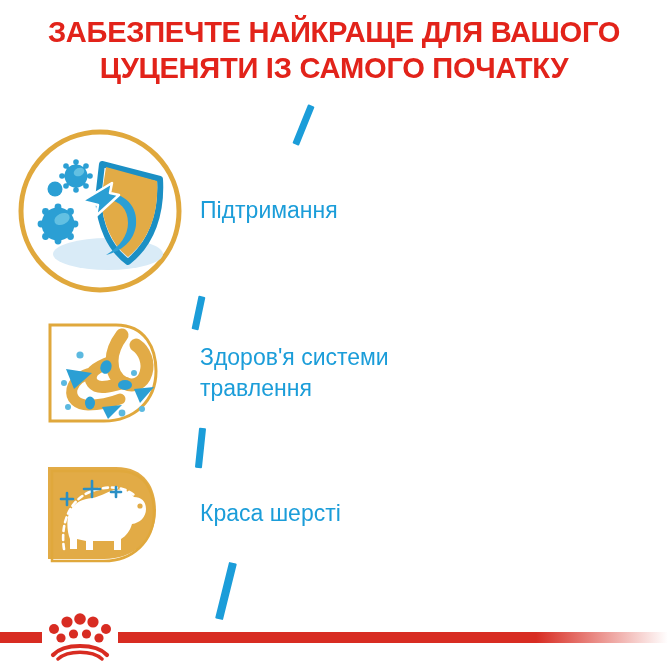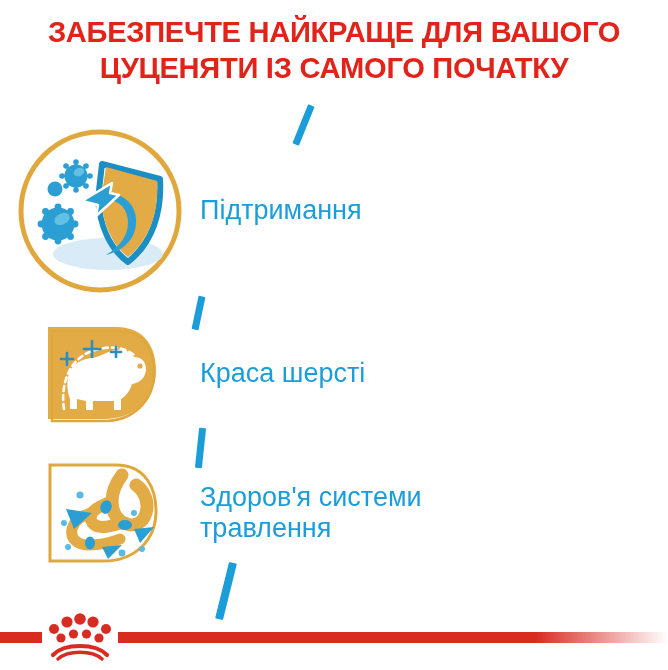--- a/index.html
+++ b/index.html
@@ -39,21 +39,21 @@
   }
   .feat-icon{
     width:200px;
     flex:0 0 200px;
     display:flex;
     align-items:center;
     justify-content:center;
   }
   .feat-label{
     color:#1b9dd9;
-    font-size:27px;
+    font-size:23px;
     line-height:31px;
     font-weight:normal;
     letter-spacing:0px;
     max-width:330px;
   }
 
   
   #row-immune{height:185px;}
   #row-coat{height:140px;}
   #row-digest{height:140px;}
@@ -191,20 +191,55 @@
 
           <path d="M72 80 L102 62 L100 72 L109 74 L86 95 L88 84 Z" fill="#2b9fd4"></path>
           <path d="M72 80 L102 62 L100 72 L109 74 L86 95 L88 84 Z" fill="none" stroke="#ffffff" stroke-width="2.5" stroke-linejoin="round"></path>
         </svg>
       </div>
       <div class="feat-label">
         <span>Підтримання</span><br>
       </div>
     </div>
 
+    <div class="feature" id="row-digest">
+      <div class="feat-icon">
+        <svg width="140" height="125" viewBox="0 0 140 125" aria-hidden="true">
+
+          <path d="M20 14 L86 14 C116 14 126 38 126 60 C126 90 104 110 74 110 L20 110 Z" fill="none" stroke="#e0a83c" stroke-width="3"></path>
+
+          <path d="M92 24 C86 32 82 40 82 50 C82 60 86 68 94 72
+                   C104 77 113 72 116 62 C119 52 115 40 106 34" fill="none" stroke="#e2ab46" stroke-width="13" stroke-linecap="round"></path>
+          <path d="M82 50 C74 54 66 56 62 62 C58 70 64 76 72 76
+                   C82 76 88 72 96 72" fill="none" stroke="#e2ab46" stroke-width="12" stroke-linecap="round"></path>
+          <path d="M62 62 C52 64 44 70 42 78 C40 88 48 94 58 94
+                   C70 94 80 92 90 88" fill="none" stroke="#e2ab46" stroke-width="11" stroke-linecap="round"></path>
+
+          <ellipse cx="76" cy="56" rx="5.5" ry="7" fill="#2b9fd4" transform="rotate(20 76 56)"></ellipse>
+          <ellipse cx="95" cy="74" rx="7" ry="5" fill="#2b9fd4"></ellipse>
+          <ellipse cx="60" cy="92" rx="5" ry="6.5" fill="#2b9fd4"></ellipse>
+
+          <path d="M36 58 L62 62 L44 78 Z" fill="#2b9fd4"></path>
+          <path d="M104 78 L124 76 L110 92 Z" fill="#2b9fd4"></path>
+          <path d="M72 96 L92 94 L78 108 Z" fill="#2b9fd4"></path>
+
+          <circle cx="50" cy="44" r="3.6" fill="#5cb9e0"></circle>
+          <circle cx="34" cy="72" r="3" fill="#5cb9e0"></circle>
+          <circle cx="38" cy="96" r="3" fill="#5cb9e0"></circle>
+          <circle cx="104" cy="62" r="3" fill="#5cb9e0"></circle>
+          <circle cx="112" cy="98" r="3" fill="#5cb9e0"></circle>
+          <circle cx="92" cy="102" r="3.4" fill="#5cb9e0"></circle>
+        </svg>
+      </div>
+      <div class="feat-label">
+        <span>Здоров'я системи</span><br>
+        <span>травлення</span>
+      </div>
+    </div>
+
     <div class="feature" id="row-coat">
       <div class="feat-icon">
         <svg width="140" height="120" viewBox="0 0 140 120" aria-hidden="true">
 
           <path d="M18 14 L86 14 C116 14 126 36 126 58 C126 86 104 106 74 106 L18 106 Z" fill="#e2ab46"></path>
 
           <path d="M22 18 L88 18 C116 18 124 39 124 60 C124 88 103 108 74 108 L22 108 Z" fill="none" stroke="#e0a83c" stroke-width="2.5"></path>
 
           <path d="M34 96 C30 70 40 46 62 38 C80 32 94 34 104 42" fill="none" stroke="#ffffff" stroke-width="2.6" stroke-dasharray="5 4" stroke-linecap="round"></path>
 
@@ -224,55 +259,20 @@
             <line x1="86" y1="34" x2="86" y2="44"></line>
               <line x1="81" y1="39" x2="91" y2="39"></line>
           </g>
         </svg>
       </div>
       <div class="feat-label">
         <span>Краса шерсті</span>
       </div>
     </div>
 
-    <div class="feature" id="row-digest">
-      <div class="feat-icon">
-        <svg width="140" height="125" viewBox="0 0 140 125" aria-hidden="true">
-
-          <path d="M20 14 L86 14 C116 14 126 38 126 60 C126 90 104 110 74 110 L20 110 Z" fill="none" stroke="#e0a83c" stroke-width="3"></path>
-
-          <path d="M92 24 C86 32 82 40 82 50 C82 60 86 68 94 72
-                   C104 77 113 72 116 62 C119 52 115 40 106 34" fill="none" stroke="#e2ab46" stroke-width="13" stroke-linecap="round"></path>
-          <path d="M82 50 C74 54 66 56 62 62 C58 70 64 76 72 76
-                   C82 76 88 72 96 72" fill="none" stroke="#e2ab46" stroke-width="12" stroke-linecap="round"></path>
-          <path d="M62 62 C52 64 44 70 42 78 C40 88 48 94 58 94
-                   C70 94 80 92 90 88" fill="none" stroke="#e2ab46" stroke-width="11" stroke-linecap="round"></path>
-
-          <ellipse cx="76" cy="56" rx="5.5" ry="7" fill="#2b9fd4" transform="rotate(20 76 56)"></ellipse>
-          <ellipse cx="95" cy="74" rx="7" ry="5" fill="#2b9fd4"></ellipse>
-          <ellipse cx="60" cy="92" rx="5" ry="6.5" fill="#2b9fd4"></ellipse>
-
-          <path d="M36 58 L62 62 L44 78 Z" fill="#2b9fd4"></path>
-          <path d="M104 78 L124 76 L110 92 Z" fill="#2b9fd4"></path>
-          <path d="M72 96 L92 94 L78 108 Z" fill="#2b9fd4"></path>
-
-          <circle cx="50" cy="44" r="3.6" fill="#5cb9e0"></circle>
-          <circle cx="34" cy="72" r="3" fill="#5cb9e0"></circle>
-          <circle cx="38" cy="96" r="3" fill="#5cb9e0"></circle>
-          <circle cx="104" cy="62" r="3" fill="#5cb9e0"></circle>
-          <circle cx="112" cy="98" r="3" fill="#5cb9e0"></circle>
-          <circle cx="92" cy="102" r="3.4" fill="#5cb9e0"></circle>
-        </svg>
-      </div>
-      <div class="feat-label">
-        <span>Здоров'я системи</span><br>
-        <span>травлення</span>
-      </div>
-    </div>
-
   </div>
 
   <div class="logo-bar">
     <div class="bar-left"></div>
     <div class="bar-right"></div>
     <div class="crown">
       <svg width="72" height="50" viewBox="0 0 72 50" aria-hidden="true">
         <g fill="#d82c22">
 
           <circle cx="10" cy="18" r="5"></circle>

